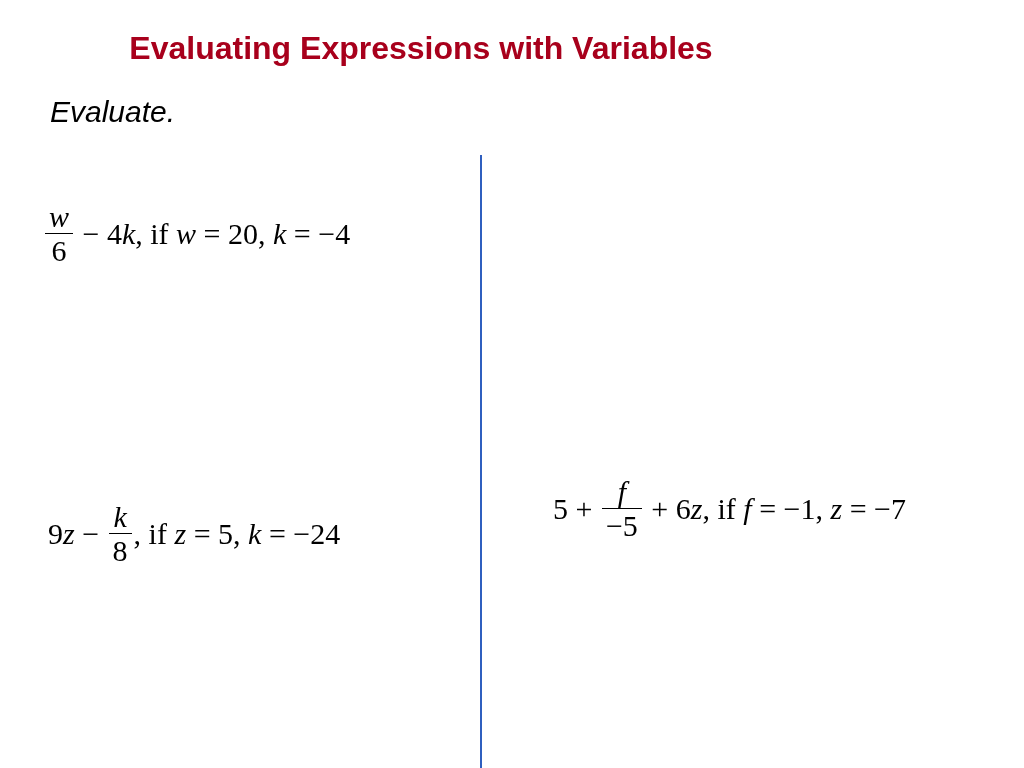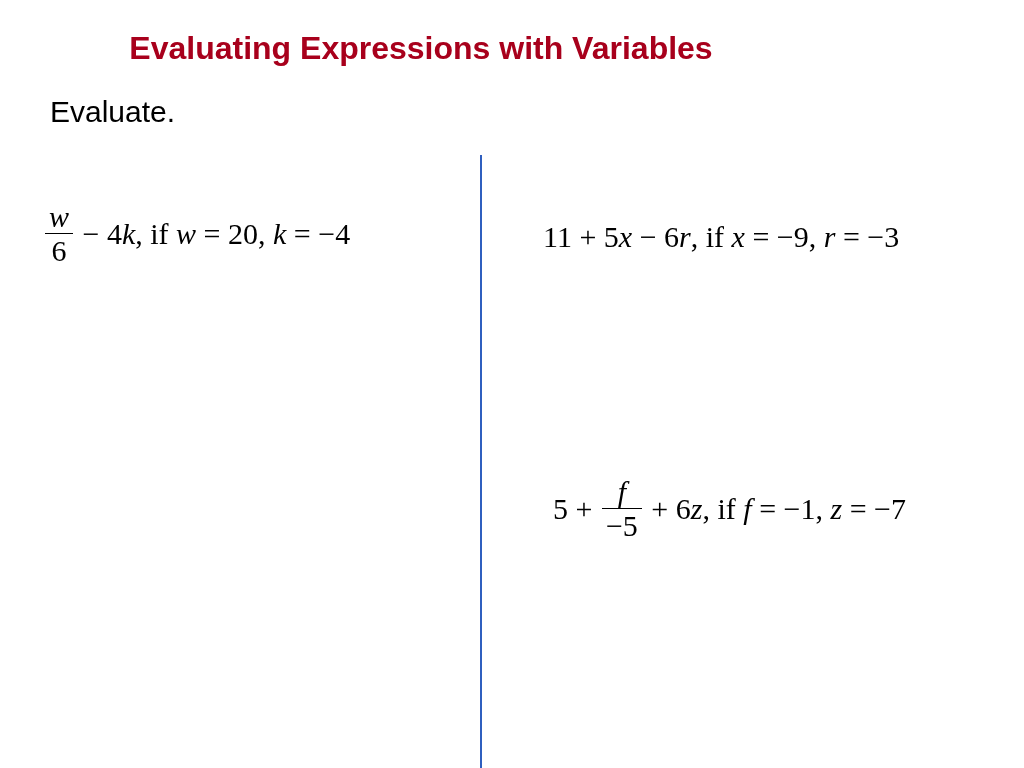--- a/index.html
+++ b/index.html
@@ -30,20 +30,21 @@
     color: #a8001c;
     margin-left: 14px;
   }
   .prompt {
     position: absolute;
     top: 95px;
     left: 50px;
     font-family: Arial, Helvetica, sans-serif;
     font-size: 30px;
     color: #000000;
+    font-style: italic;
   }
   .divider {
     position: absolute;
     top: 155px;
     left: 480px;
     width: 0;
     height: 613px;
     border-left: 2px solid #2f5fbf;
   }
   .problem {
@@ -87,24 +88,27 @@
 
   <div class="divider"></div>
 
   <div class="problem p1">
     <span class="frac mid">
       <span class="fnum it">w</span>
       <span class="fden">6</span>
     </span><span class="mid"> − 4</span><span class="it mid">k</span><span class="mid">,  if </span><span class="it mid">w</span><span class="mid"> = 20</span><span class="mid">, </span><span class="it mid">k</span><span class="mid"> = −4</span>
   </div>
 
-  <div class="problem p2">
-    <span>11 + 5</span><span class="it">x</span><span> − 6</span><span class="it">r</span><span>,  if </span><span class="it">x</span><span> = −9</span><span>, </span><span class="it">r</span><span> = −3</span>
+
+  <div class="problem p3">
+    <span class="mid">9</span><span class="it mid">z</span><span class="mid"> − </span><span class="frac mid">
+      <span class="fnum it">k</span>
+      <span class="fden">8</span>
+    </span><span class="mid">,  if </span><span class="it mid">z</span><span class="mid"> = 5</span><span class="mid">, </span><span class="it mid">k</span><span class="mid"> = −24</span>
   </div>
-
 
   <div class="problem p4">
     <span class="mid">5 + </span><span class="frac mid">
       <span class="fnum it">f</span>
       <span class="fden">−5</span>
     </span><span class="mid"> + 6</span><span class="it mid">z</span><span class="mid">,  if </span><span class="it mid">f</span><span class="mid"> = −1</span><span class="mid">,  </span><span class="it mid">z</span><span class="mid"> = −7</span>
   </div>
 
 </div>
 

